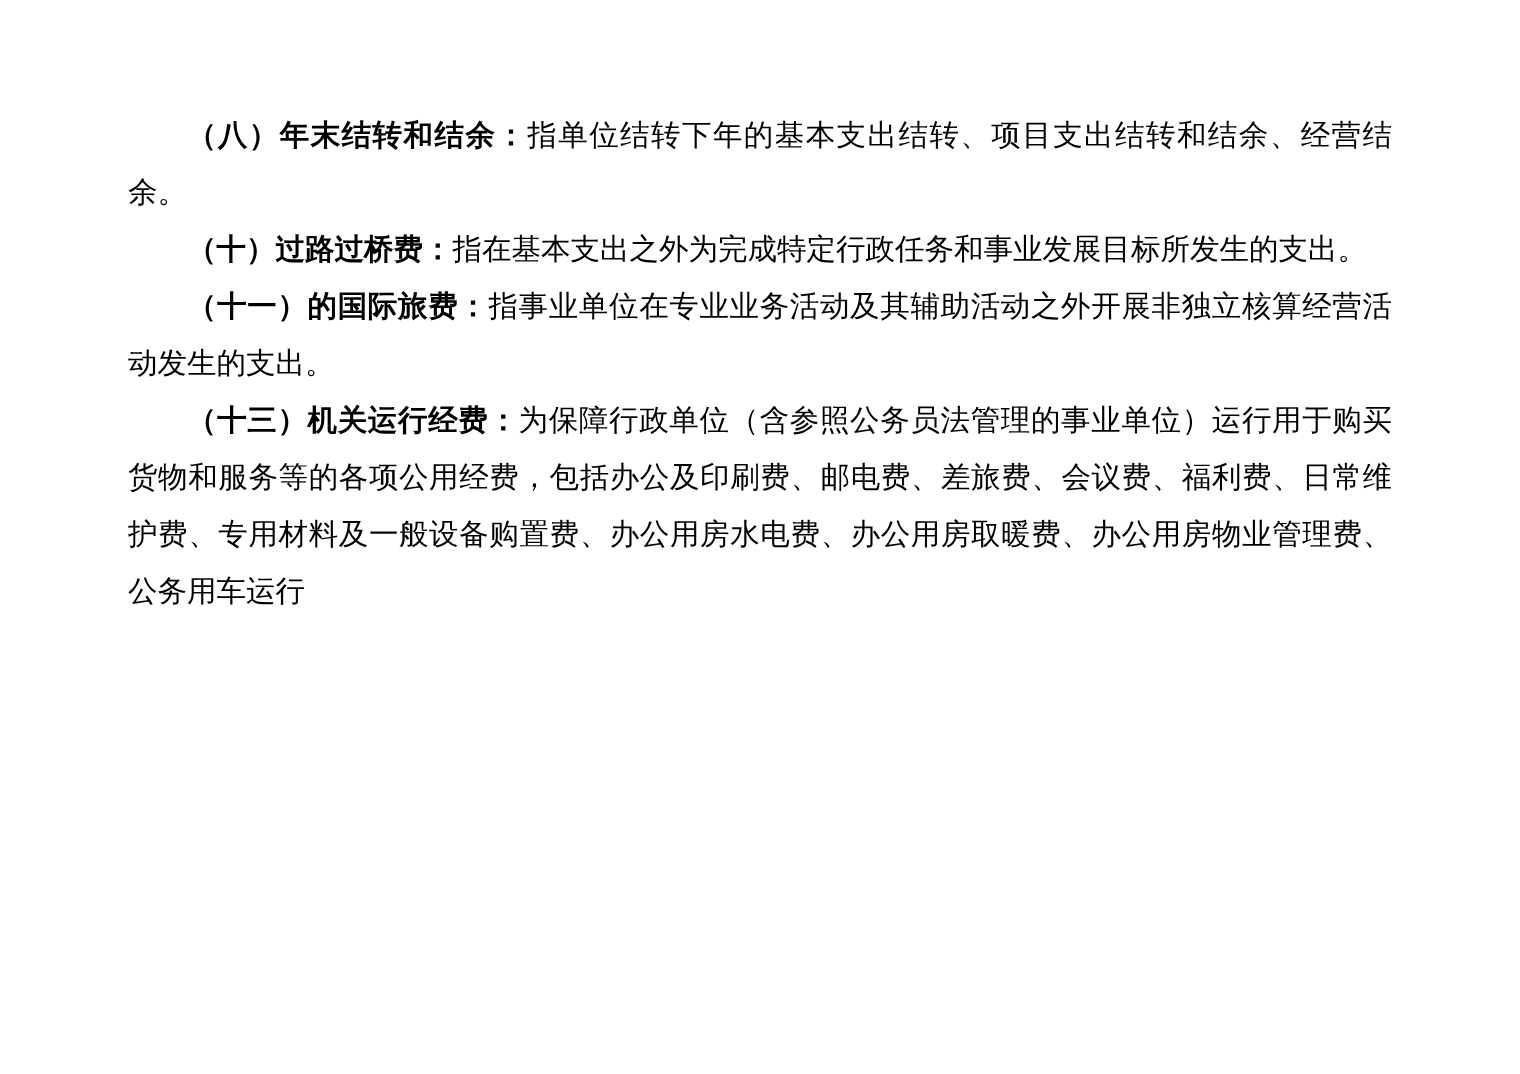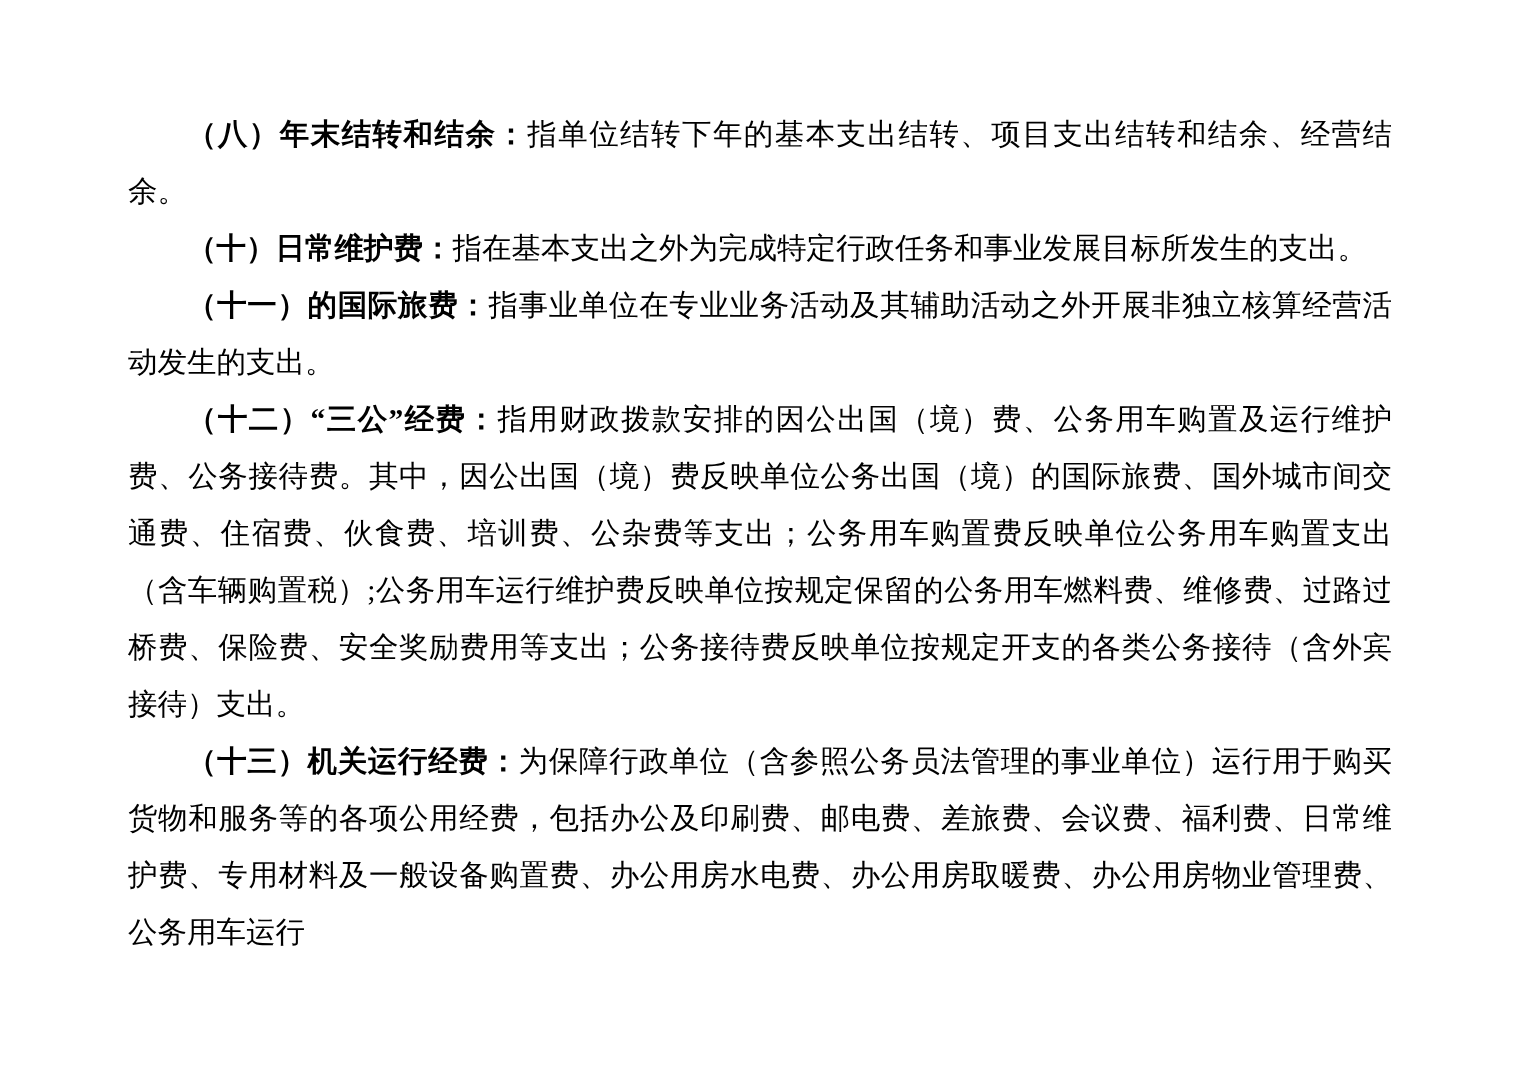--- a/index.html
+++ b/index.html
@@ -9,40 +9,39 @@
     height: 1074px;
     overflow: hidden;
   }
   .page {
     box-sizing: border-box;
     width: 1520px;
     height: 1074px;
     padding: 106px 128px 0 128px;
     background: var(--page-bg, #ffffff);
     color: var(--page-fg, #000000);
-    font-family: Liberation Serif, serif;
+    font-family: Liberation Sans, sans-serif;
     font-size: 29.5px;
     line-height: 57px;
   }
   .para {
     margin: 0;
     text-indent: 2em;
     text-align: justify;
     text-justify: inter-ideograph;
     word-break: break-all;
   }
   .lead { font-weight: bold; }
 </style>
 </head>
 <body>
 
 <div class="page">
   <p class="para"><span class="lead">（八）年末结转和结余：</span><span class="body">指单位结转下年的基本支出结转、项目支出结转和结余、经营结余。</span></p>
 
 
-  <p class="para"><span class="lead">（十）日常维护费：</span><span class="body">指在基本支出之外为完成特定行政任务和事业发展目标所发生的支出。</span></p>
+  <p class="para"><span class="lead">（十）过路过桥费：</span><span class="body">指在基本支出之外为完成特定行政任务和事业发展目标所发生的支出。</span></p>
 
   <p class="para"><span class="lead">（十一）的国际旅费：</span><span class="body">指事业单位在专业业务活动及其辅助活动之外开展非独立核算经营活动发生的支出。</span></p>
 
-  <p class="para"><span class="lead">（十二）“三公”经费：</span><span class="body">指用财政拨款安排的因公出国（境）费、公务用车购置及运行维护费、公务接待费。其中，因公出国（境）费反映单位公务出国（境）的国际旅费、国外城市间交通费、住宿费、伙食费、培训费、公杂费等支出；公务用车购置费反映单位公务用车购置支出（含车辆购置税）;公务用车运行维护费反映单位按规定保留的公务用车燃料费、维修费、过路过桥费、保险费、安全奖励费用等支出；公务接待费反映单位按规定开支的各类公务接待（含外宾接待）支出。</span></p>
 
   <p class="para"><span class="lead">（十三）机关运行经费：</span><span class="body">为保障行政单位（含参照公务员法管理的事业单位）运行用于购买货物和服务等的各项公用经费，包括办公及印刷费、邮电费、差旅费、会议费、福利费、日常维护费、专用材料及一般设备购置费、办公用房水电费、办公用房取暖费、办公用房物业管理费、公务用车运行</span></p>
 </div>
 
 </body></html>

